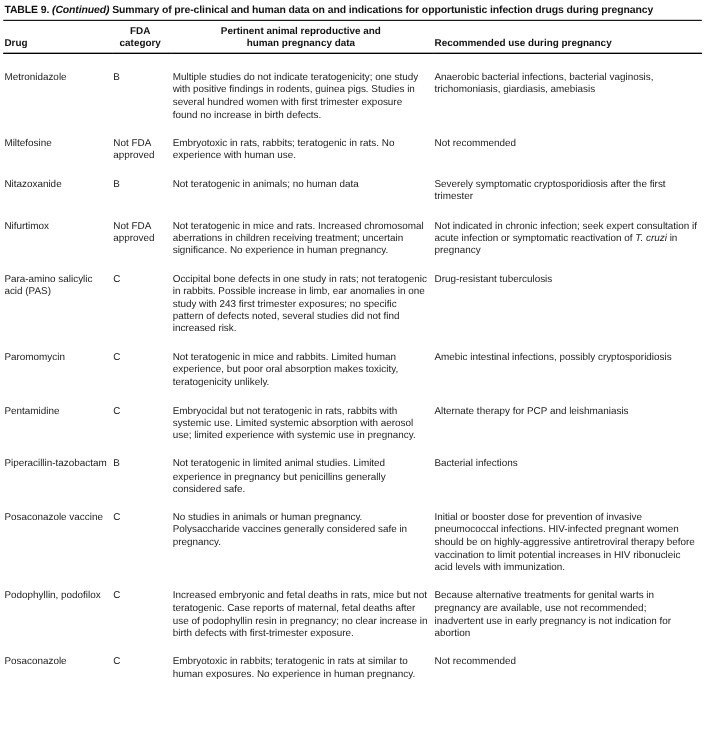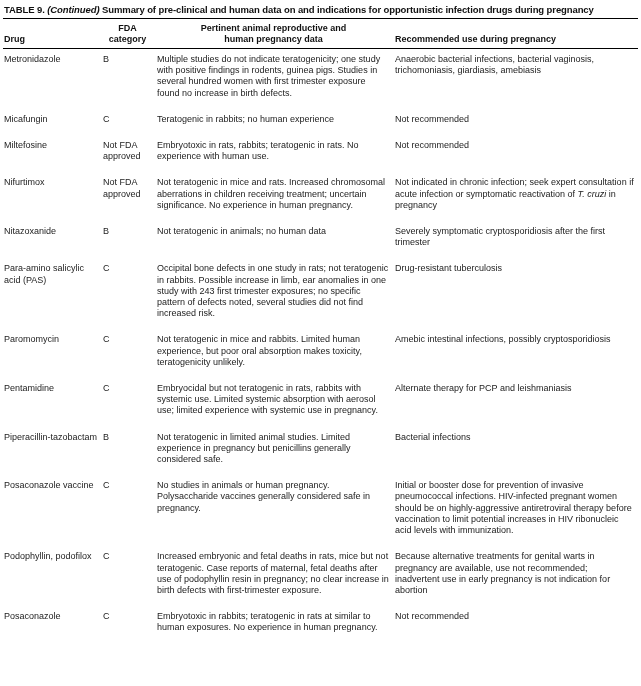--- a/index.html
+++ b/index.html
@@ -47,21 +47,21 @@
   thead th .hline { display: block; text-align: center; }
 
   tbody td {
     font-size: 9px;
     line-height: 11.2px;
     vertical-align: top;
     text-align: left;
     padding: 0 4px 15px 1px;
     color: #1c1c1c;
   }
-  tbody tr:first-child td { padding-top: 5px; }
+  tbody tr:first-child td { padding-top: 16px; }
   tbody tr:last-child td { padding-bottom: 4px; }
   td.c-drug { padding-right: 2px; }
   td .it { font-style: italic; }
 </style>
 </head>
 <body>
 
 <div class="page">
 
   <div class="title">
@@ -93,46 +93,40 @@
     </thead>
     <tbody>
 
       <tr>
         <td class="c-drug">Metronidazole</td>
         <td class="c-fda">B</td>
         <td class="c-data">Multiple studies do not indicate teratogenicity; one study with positive findings in rodents, guinea pigs. Studies in several hundred women with first trimester exposure found no increase in birth defects.</td>
         <td class="c-use">Anaerobic bacterial infections, bacterial vaginosis, trichomoniasis, giardiasis, amebiasis</td>
       </tr>
 
-      <tr>
-        <td class="c-drug">Micafungin</td>
-        <td class="c-fda">C</td>
-        <td class="c-data">Teratogenic in rabbits; no human experience</td>
-        <td class="c-use">Not recommended</td>
-      </tr>
 
       <tr>
         <td class="c-drug">Miltefosine</td>
         <td class="c-fda">Not FDA approved</td>
         <td class="c-data">Embryotoxic in rats, rabbits; teratogenic in rats. No experience with human use.</td>
         <td class="c-use">Not recommended</td>
       </tr>
 
       <tr>
+        <td class="c-drug">Nitazoxanide</td>
+        <td class="c-fda">B</td>
+        <td class="c-data">Not teratogenic in animals; no human data</td>
+        <td class="c-use">Severely symptomatic cryptosporidiosis after the first trimester</td>
+      </tr>
+
+      <tr>
         <td class="c-drug">Nifurtimox</td>
         <td class="c-fda">Not FDA approved</td>
         <td class="c-data">Not teratogenic in mice and rats. Increased chromosomal aberrations in children receiving treatment; uncertain significance. No experience in human pregnancy.</td>
         <td class="c-use"><span>Not indicated in chronic infection; seek expert consultation if acute infection or symptomatic reactivation of </span><span class="it">T. cruzi</span><span> in pregnancy</span></td>
-      </tr>
-
-      <tr>
-        <td class="c-drug">Nitazoxanide</td>
-        <td class="c-fda">B</td>
-        <td class="c-data">Not teratogenic in animals; no human data</td>
-        <td class="c-use">Severely symptomatic cryptosporidiosis after the first trimester</td>
       </tr>
 
       <tr>
         <td class="c-drug">Para-amino salicylic acid (PAS)</td>
         <td class="c-fda">C</td>
         <td class="c-data">Occipital bone defects in one study in rats; not teratogenic in rabbits. Possible increase in limb, ear anomalies in one study with 243 first trimester exposures; no specific pattern of defects noted, several studies did not find increased risk.</td>
         <td class="c-use">Drug-resistant tuberculosis</td>
       </tr>
 
       <tr>

